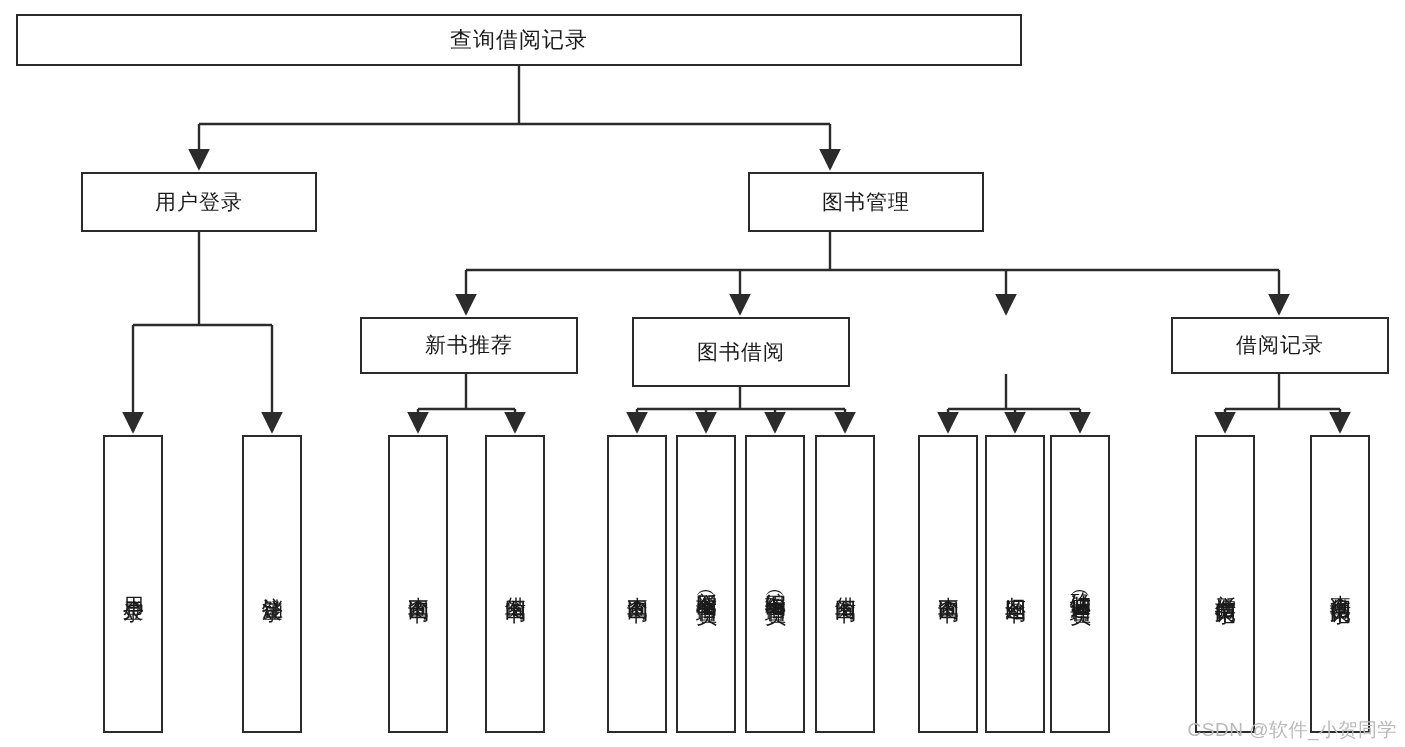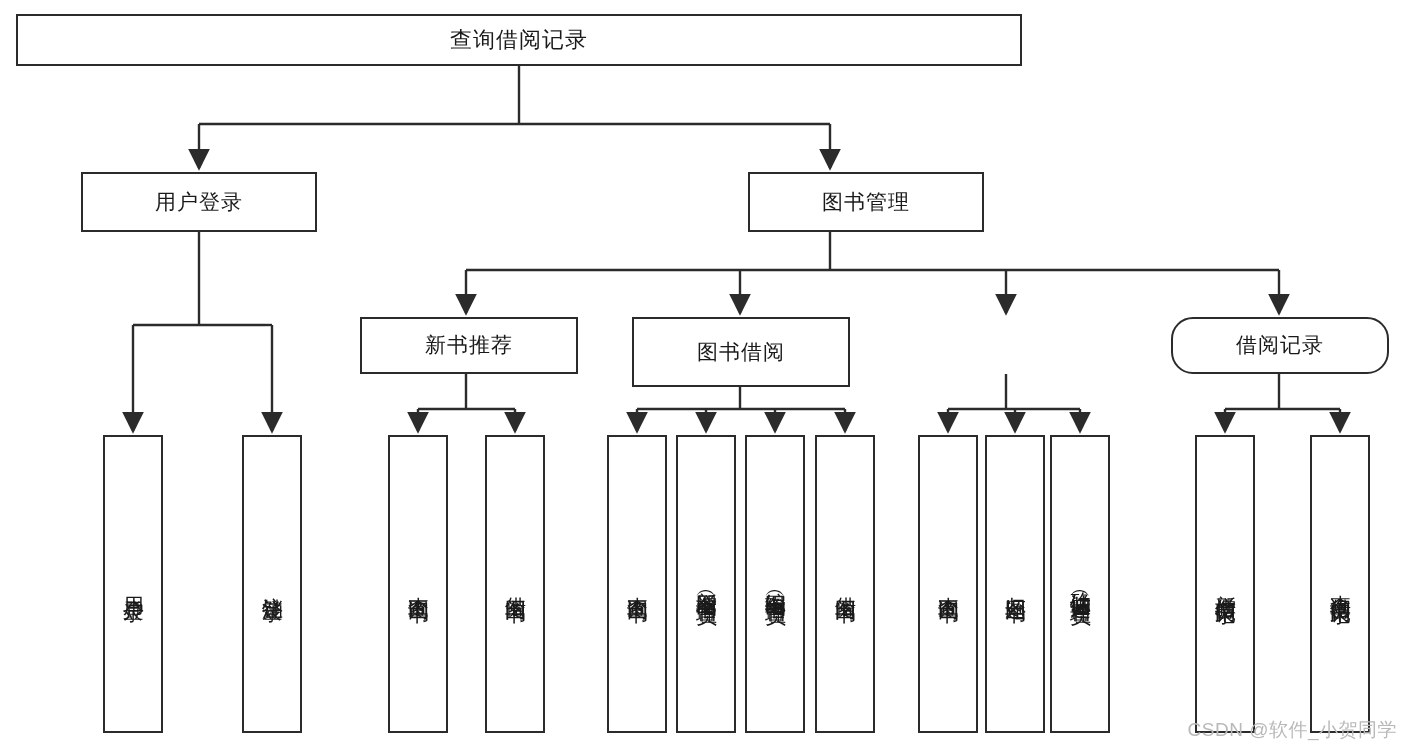--- a/index.html
+++ b/index.html
@@ -129,21 +129,21 @@
 
   <div class="node h" style="left:81px; top:172px; width:236px; height:60px;">用户登录</div>
 
   <div class="node h" style="left:712px; top:172px; width:236px; height:60px;margin-left:36px;">图书管理</div>
 
   <div class="node h" style="left:360px; top:317px; width:218px; height:57px;font-family:Liberation Serif, serif;">新书推荐</div>
 
   <div class="node h" style="left:632px; top:317px; width:218px; height:70px;">图书借阅</div>
 
 
-  <div class="node h" style="left:1171px; top:317px; width:218px; height:57px;border-radius:22px;">借阅记录</div>
+  <div class="node h" style="left:1171px; top:317px; width:218px; height:57px;">借阅记录</div>
 
   <div class="node leaf" style="left:103px; top:435px; width:60px; height:298px;">
     <span class="vtext">用户登录</span>
   </div>
   <div class="node leaf" style="left:242px; top:435px; width:60px; height:298px;">
     <span class="vtext">注销登录</span>
   </div>
 
   <div class="node leaf" style="left:388px; top:435px; width:60px; height:298px;">
     <span class="vtext">查询图书</span>

